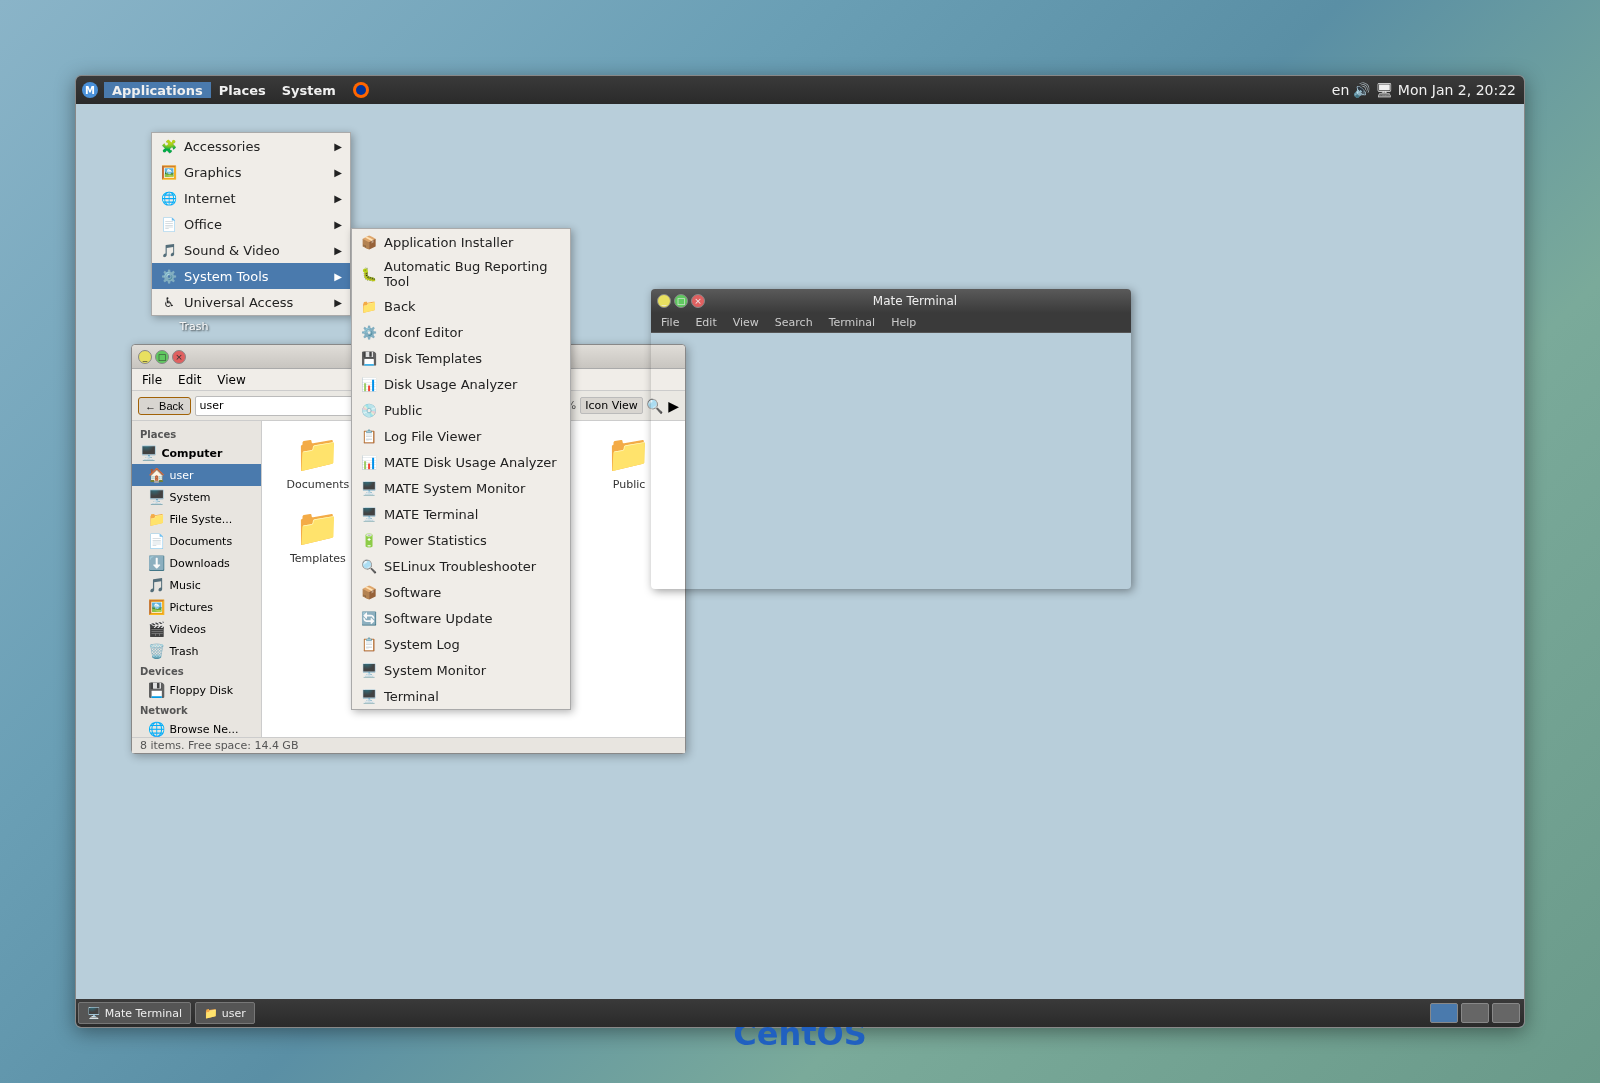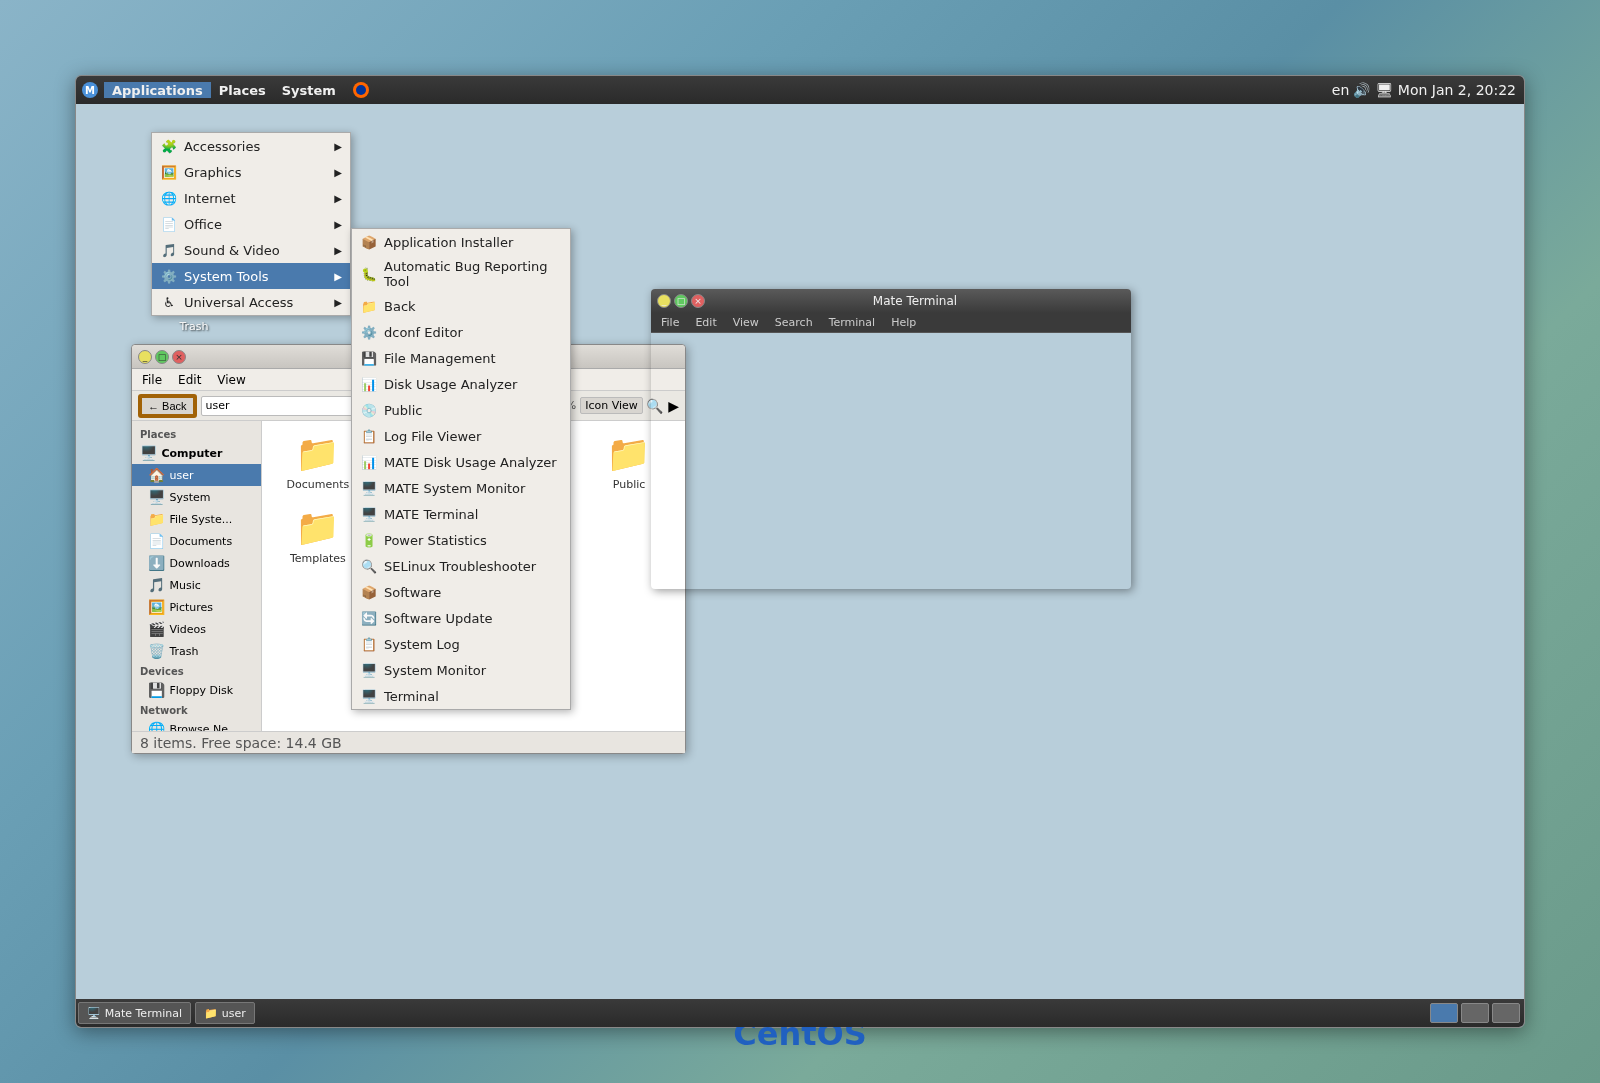--- a/index.html
+++ b/index.html
@@ -250,21 +250,21 @@
       background: #eae8e3;
       border-bottom: 1px solid #ccc;
       display: flex;
       align-items: center;
       padding: 0 6px;
       gap: 4px;
     }
     .fm-toolbar-btn {
       padding: 2px 6px;
       background: #d8d5d0;
-      border: 4px solid #a16207;
+      border: 1px solid #a16207;
       border-radius: 3px;
       cursor: pointer;
       font-size: 11px;
     }
     .fm-location {
       flex: 1;
       height: 20px;
       background: white;
       border: 1px solid #bbb;
       border-radius: 2px;
@@ -323,27 +323,27 @@
       align-items: center;
       gap: 3px;
       padding: 4px;
       cursor: pointer;
       border-radius: 3px;
     }
     .fm-file-icon { font-size: 36px; }
     .fm-file-name { font-size: 11px; text-align: center; color: #333; }
 
     .fm-statusbar {
-      height: 22px;
+      height: 16px;
       background: #e8e5e0;
       border-top: 1px solid #ccc;
       display: flex;
       align-items: center;
       padding: 0 8px;
-      font-size: 14px;
+      font-size: 11px;
       color: #555;
     }
 
     
     #terminal-window {
       position: absolute;
       top: 218px;
       left: 590px;
       width: 480px;
       height: 300px;
@@ -643,21 +643,21 @@
           <div class="menu-item">
             <span class="menu-item-icon">📁</span>
             <span>Back</span>
           </div>
           <div class="menu-item">
             <span class="menu-item-icon">⚙️</span>
             <span>dconf Editor</span>
           </div>
           <div class="menu-item">
             <span class="menu-item-icon">💾</span>
-            <span>File Management</span>
+            <span>Disk Templates</span>
           </div>
           <div class="menu-item">
             <span class="menu-item-icon">📊</span>
             <span>Disk Usage Analyzer</span>
           </div>
           <div class="menu-item">
             <span class="menu-item-icon">💿</span>
             <span>Public</span>
           </div>
           <div class="menu-item">

